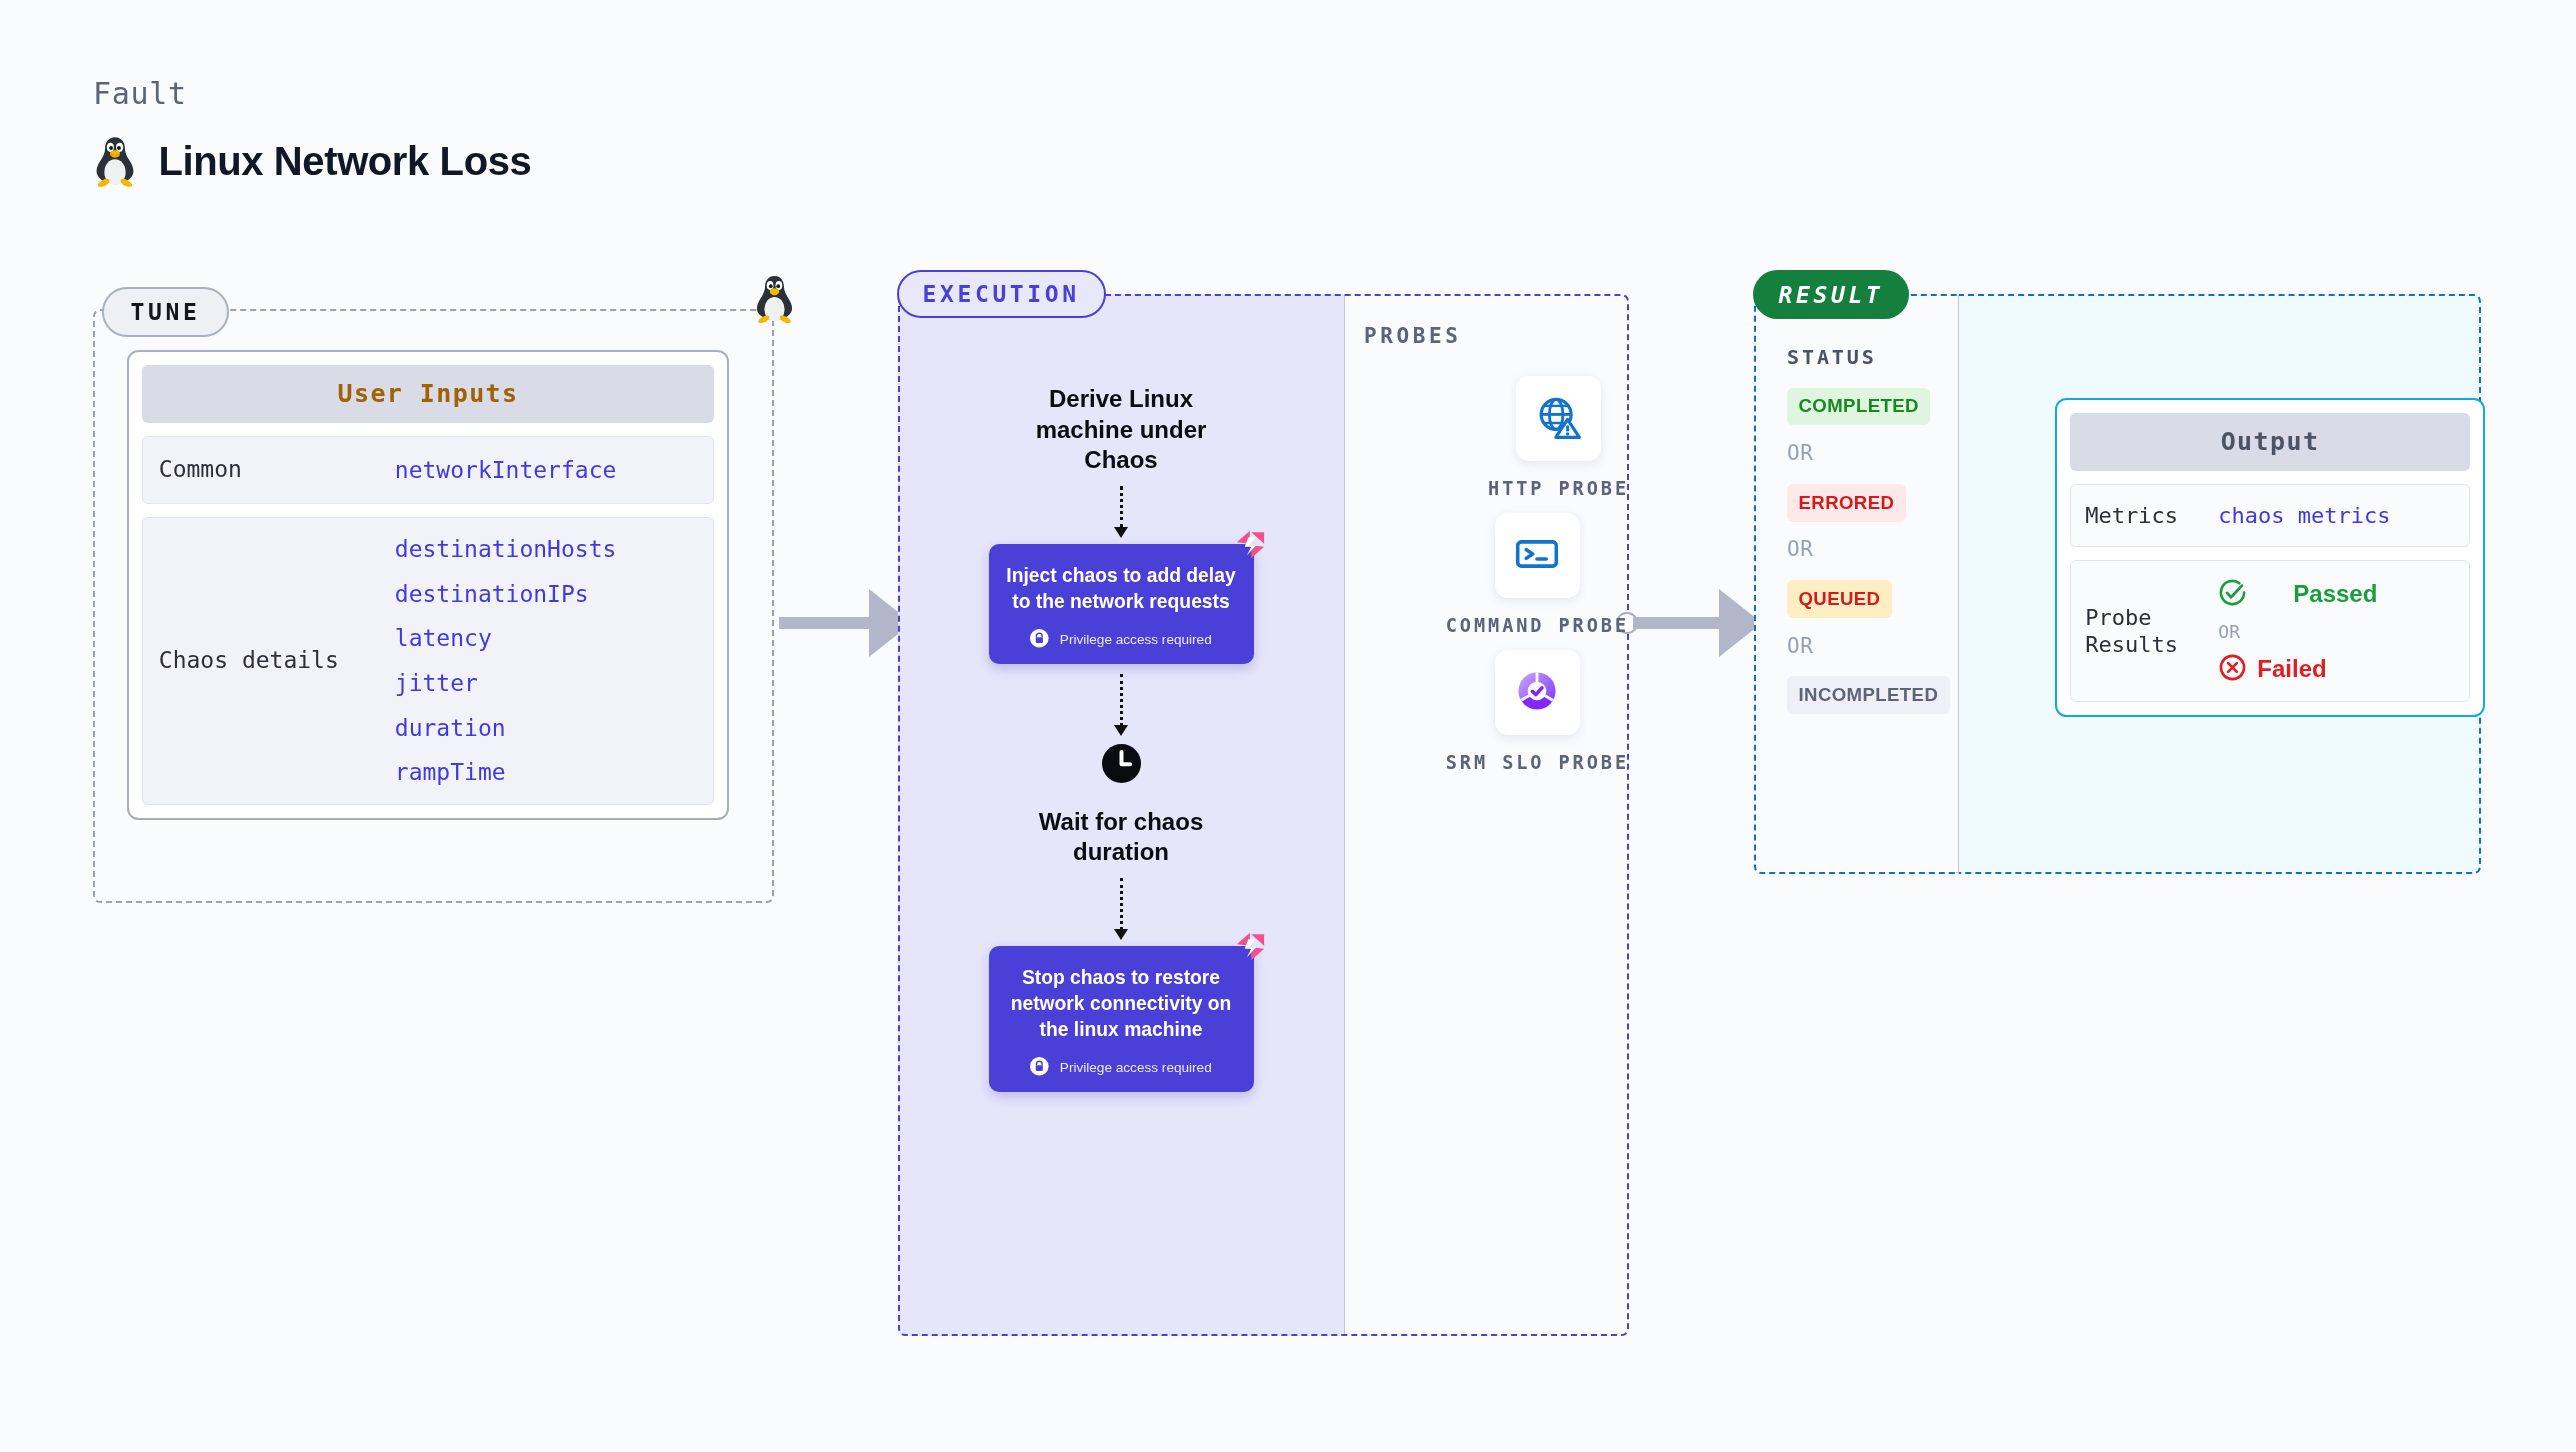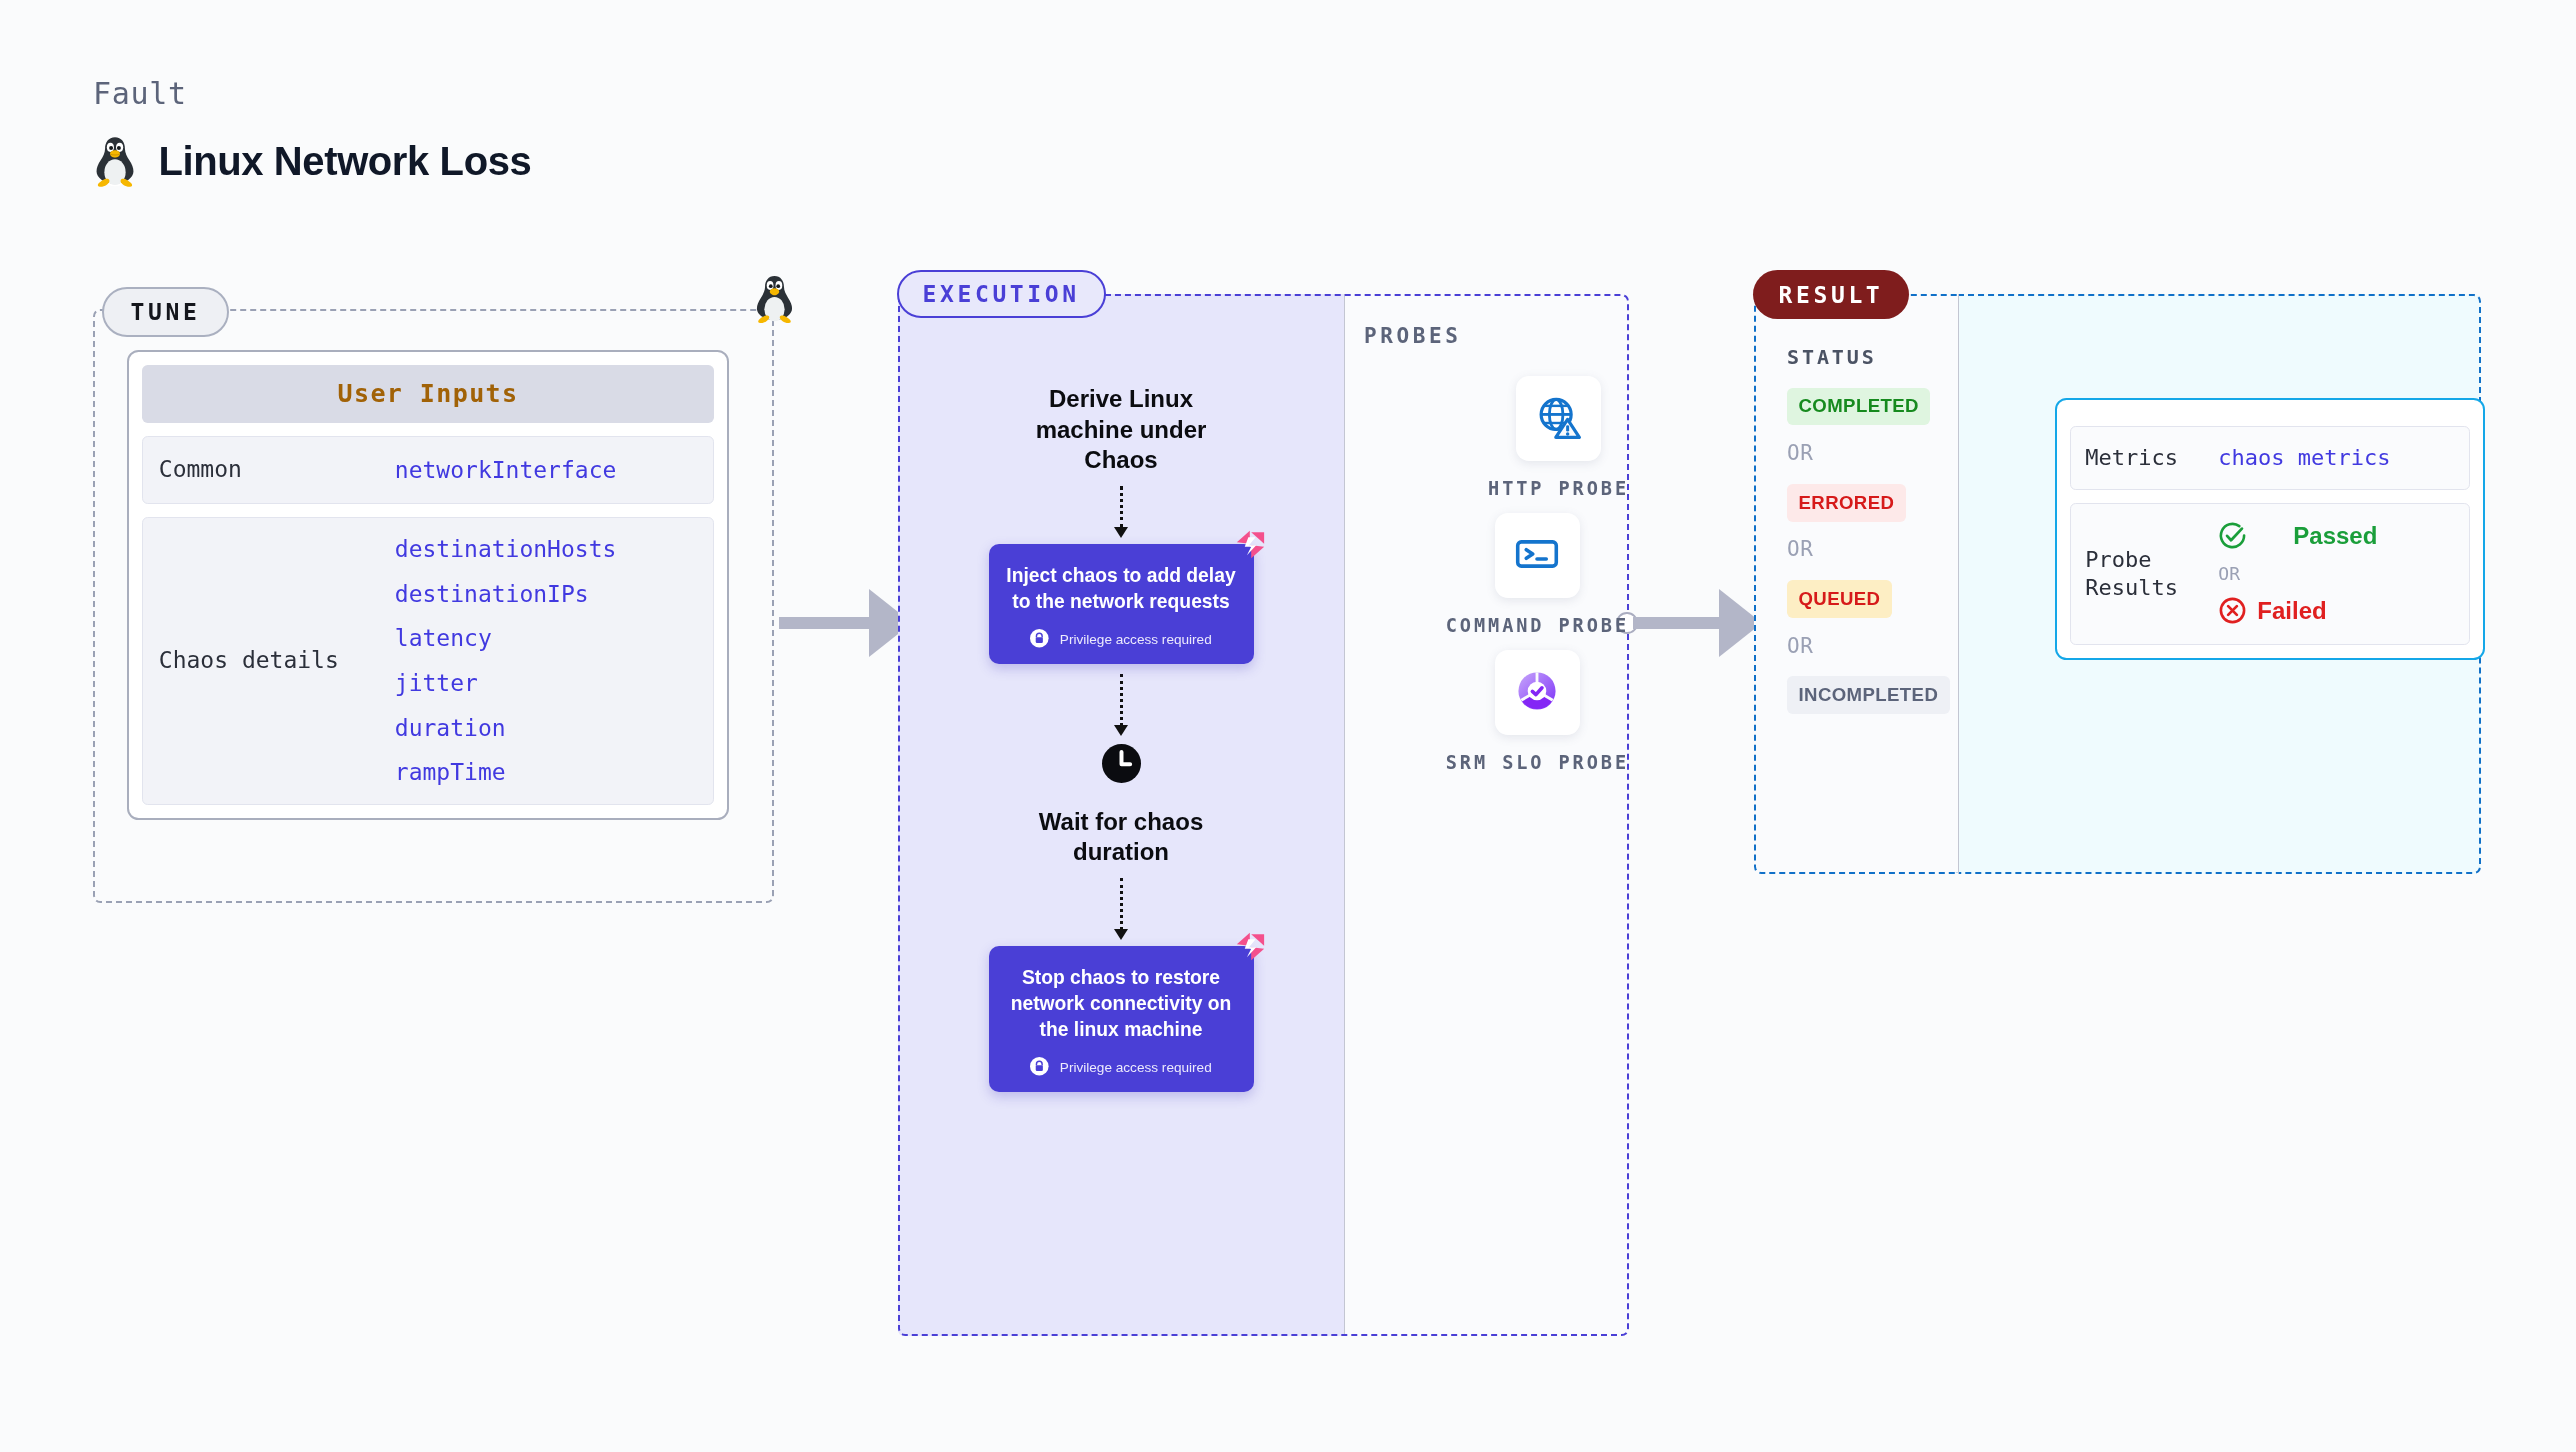--- a/index.html
+++ b/index.html
@@ -146,23 +146,23 @@
     background:#fafbfd;box-sizing:border-box;
   }
   #result-right-dash{
     position:absolute;left:204px;top:0;right:0;bottom:0;
     border:2.9px dashed #1070c8;border-left:none;border-radius:0 7.2px 7.2px 0;
     background:#effbfe;box-sizing:border-box;
   }
   #result-split{position:absolute;left:204px;top:0;bottom:0;width:1.4px;background:#c3c6d2;z-index:2;}
   #result-pill{
     position:absolute;left:-1.4px;top:-24px;z-index:6;
-    background:#7f1d1d;border-radius:29px;padding:11.5px 26px;
-    font-family:"DejaVu Sans Mono","Liberation Mono",monospace;
-    font-size:23px;font-weight:700;color:#fff;letter-spacing:3.6px;
+    background:#15803d;border-radius:29px;padding:11.5px 26px;
+    font-family:"DejaVu Sans Mono","Liberation Mono",monospace;
+    font-size:23px;font-weight:700;color:#fff;letter-spacing:3.6px;font-style:italic;
   }
   #status-col{position:absolute;left:33px;top:51px;width:172px;z-index:5;}
   #status-title{
     font-family:"DejaVu Sans Mono","Liberation Mono",monospace;
     font-size:20px;font-weight:700;color:#4b5364;letter-spacing:2.9px;
   }
   .status-badge{
     display:inline-block;margin-top:18.6px;border-radius:5.7px;padding:7.9px 11.5px;
     font-size:18.6px;font-weight:700;letter-spacing:0.4px;
   }
@@ -442,20 +442,21 @@
     <div class="status-badge" style="background:#fde9e9;color:#d61a1a;">ERRORED</div>
     <div class="or-text">OR</div>
 
     <div class="status-badge" style="background:#fdeec4;color:#d61a1a;">QUEUED</div>
     <div class="or-text">OR</div>
 
     <div class="status-badge" style="background:#eef0f5;color:#5c647a;">INCOMPLETED</div>
   </div>
 
   <div id="output-card">
+    <div id="output-header">Output</div>
 
     <div class="out-block">
       <div class="out-label">Metrics</div>
       <div class="out-value-mono">chaos metrics</div>
     </div>
 
     <div class="out-block">
       <div class="out-label">Probe Results</div>
       <div class="probe-results-col">
         <div class="pr-row">

